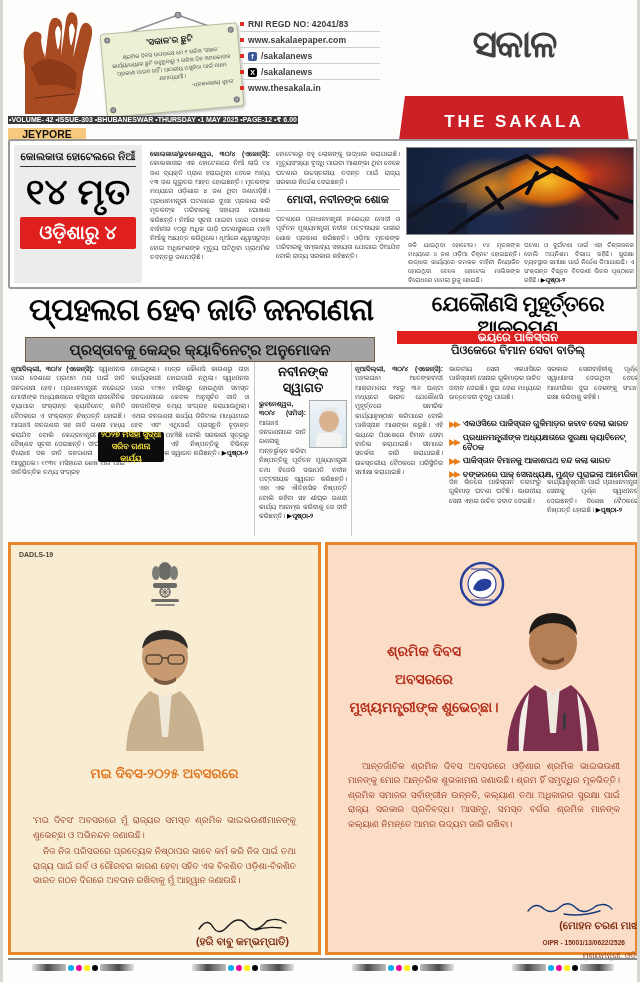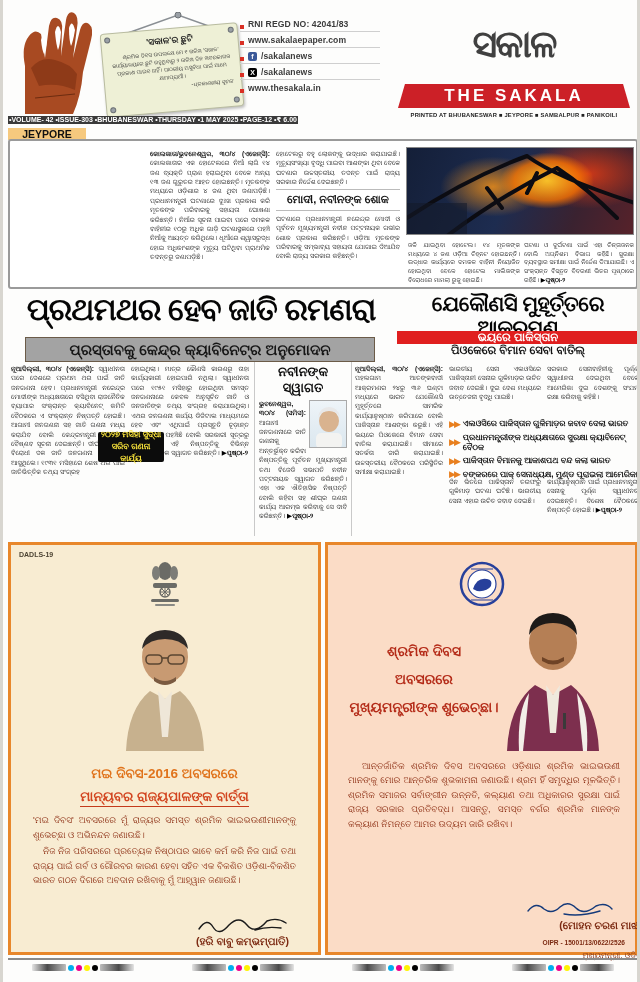--- a/index.html
+++ b/index.html
@@ -14,34 +14,34 @@
                  background:#eef0d6; border:1px solid #b9bca0; border-radius:4px;
                  transform:rotate(-5deg); box-shadow:1px 2px 3px rgba(0,0,0,.25);
                  padding:6px 8px 4px; }
   .notice-wire { position:absolute; left:120px; top:12px; width:110px; height:26px; }
   .notice-title { text-align:center; font-weight:bold; font-size:9px; color:#222; }
   .notice-body { font-size:5.6px; color:#333; line-height:1.45; margin-top:3px; text-align:center; }
   .notice-sign { font-size:5.4px; color:#333; text-align:right; margin-top:2px; font-style:italic; }
   .pin { position:absolute; width:6px; height:6px; border-radius:50%; background:#9aa0a6; border:1px solid #6d7276; }
 
   .mlinks { position:absolute; left:237px; top:16px; width:140px; }
-  .mlink { display:flex; align-items:flex-end; gap:4px; padding:3px 0 2px;
+  .mlink { display:flex; align-items:center; gap:4px; padding:3px 0 2px;
            border-bottom:1px solid #cfcfcf; }
   .mlink .dot { width:4px; height:4px; background:#d93025; flex:0 0 auto; }
   .mlink .txt { font-size:8.6px; font-weight:bold; color:#3c3c3c; letter-spacing:.1px; }
   .sicon { width:9px; height:9px; font-size:7px; color:#fff; display:flex; align-items:center;
            justify-content:center; font-weight:bold; flex:0 0 auto; }
   .sicon.fb { background:#3b5998; border-radius:2px; }
   .sicon.xx { background:#000; border-radius:2px; }
 
   .logo-wrap { position:absolute; left:388px; top:8px; width:246px; text-align:center; }
   .logo-odia { font-size:38px; line-height:72px; font-weight:bold; color:#404040;
                font-family:"DejaVu Sans",sans-serif; letter-spacing:-2px; }
-  .logo-banner { margin:4px auto; width:232px; background:#cc2027; color:#fff; font-weight:bold;
-                 font-size:17px; letter-spacing:3px; padding:2px 0;
+  .logo-banner { margin:16px auto; width:232px; background:#cc2027; color:#fff; font-weight:bold;
+                 font-size:17px; letter-spacing:3px; padding:16px 0;
                  clip-path:polygon(3% 0,97% 0,100% 100%,0 100%); }
   .printed-at { margin-top:3px; font-size:5.8px; font-weight:bold; color:#222; letter-spacing:.2px; }
 
   
   .infobar { position:absolute; left:5px; top:116px; width:630px; height:17px; display:flex; gap:4px;flex-direction:column; }
   .ib-dark { background:#3a3a3a; color:#fff; font-weight:bold; font-size:7px;
              display:flex; align-items:center; justify-content:center; }
   .ib-left { width:290px; }
   .ib-ed { width:78px; background:#f6c97e; color:#111; font-weight:bold; font-size:10.5px;
            display:flex; align-items:center; justify-content:center; }
@@ -206,20 +206,25 @@
     <div class="printed-at">PRINTED AT BHUBANESWAR ■ JEYPORE ■ SAMBALPUR ■ PANIKOILI</div>
   </div>
 
   <div class="infobar">
     <div class="ib-dark ib-left">•VOLUME- 42 •ISSUE-303 •BHUBANESWAR •THURSDAY •1 MAY 2025 •PAGE-12 •₹ 6.00</div>
     <div class="ib-ed">JEYPORE</div>
     <div class="ib-dark ib-right">•ବର୍ଷ-୪୨ •ସଂଖ୍ୟା-୩୦୩ •ଭୁବନେଶ୍ୱର •ଗୁରୁବାର •୧ ମେ ୨୦୨୫ •ପୃଷ୍ଠା-୧୨ •ଟ.୬.୦୦</div>
   </div>
 
   <div class="topstory">
+    <div class="ts-left">
+      <div class="ts-kicker">କୋଲକାତା ହୋଟେଲରେ ନିଆଁ</div>
+      <div class="ts-big">୧୪ ମୃତ</div>
+      <div class="ts-red">ଓଡ଼ିଶାରୁ ୪</div>
+    </div>
     <div class="ts-col ts-colA">
       <span class="byline">କୋଲକାତା/ଭୁବନେଶ୍ୱର, ୩୦/୪ (ଏଜେନ୍ସି):</span>
       <span> କୋଲକାତାର ଏକ ହୋଟେଲରେ ନିଆଁ ଲାଗି ୧୪ ଜଣ ବ୍ୟକ୍ତି ପ୍ରାଣ ହରାଇଥିବା ବେଳେ ଅନ୍ୟ ୧୩ ଜଣ ଗୁରୁତର ଆହତ ହୋଇଛନ୍ତି। ମୃତକଙ୍କ ମଧ୍ୟରେ ଓଡ଼ିଶାର ୪ ଜଣ ଥିବା ଜଣାପଡ଼ିଛି। ପ୍ରଧାନମନ୍ତ୍ରୀ ଘଟଣାରେ ଦୁଃଖ ପ୍ରକାଶ କରି ମୃତକଙ୍କ ପରିବାରକୁ ସହାୟତା ଘୋଷଣା କରିଛନ୍ତି। ନିଆଁର ସୂଚନା ପାଇବା ପରେ ଦମକଳ ବାହିନୀର ୧୦ରୁ ଅଧିକ ଗାଡ଼ି ଘଟଣାସ୍ଥଳରେ ପହଞ୍ଚି ନିଆଁକୁ ଆୟତ୍ତ କରିଥିଲେ। ଧୂଆଁରେ ଶ୍ୱାସରୁଦ୍ଧ ହୋଇ ଅଧିକାଂଶଙ୍କ ମୃତ୍ୟୁ ଘଟିଥିବା ପ୍ରାଥମିକ ତଦନ୍ତରୁ ଜଣାପଡ଼ିଛି।</span>
     </div>
     <div class="ts-col ts-colB">
       <span>ହୋଟେଲରୁ ବହୁ ଲୋକଙ୍କୁ ଉଦ୍ଧାର କରାଯାଇଛି। ମୃତ୍ୟୁସଂଖ୍ୟା ବୃଦ୍ଧି ପାଇବା ଆଶଙ୍କା ଥିବା ବେଳେ ଘଟଣାର ଉଚ୍ଚସ୍ତରୀୟ ତଦନ୍ତ ପାଇଁ ରାଜ୍ୟ ସରକାର ନିର୍ଦ୍ଦେଶ ଦେଇଛନ୍ତି।</span>
       <div class="ts-subhead">ମୋଦୀ, ନବୀନଙ୍କ ଶୋକ</div>
       <span>ଘଟଣାରେ ପ୍ରଧାନମନ୍ତ୍ରୀ ନରେନ୍ଦ୍ର ମୋଦୀ ଓ ପୂର୍ବତନ ମୁଖ୍ୟମନ୍ତ୍ରୀ ନବୀନ ପଟ୍ଟନାୟକ ଗଭୀର ଶୋକ ପ୍ରକାଶ କରିଛନ୍ତି। ଓଡ଼ିଆ ମୃତକଙ୍କ ପରିବାରକୁ ସମ୍ଭାବ୍ୟ ସହାୟତା ଯୋଗାଇ ଦିଆଯିବ ବୋଲି ରାଜ୍ୟ ସରକାର କହିଛନ୍ତି।</span>
     </div>
     <div class="firephoto">
@@ -230,21 +235,21 @@
     </div>
     <div class="ts-cap cap1">
       <span>ଜଳି ଯାଇଥିବା ହୋଟେଲ। ୧୪ ମୃତକଙ୍କ ମଧ୍ୟରେ ୪ ଜଣ ଓଡ଼ିଆ ଚିହ୍ନଟ ହୋଇଛନ୍ତି। ଉଦ୍ଧାର କାର୍ଯ୍ୟରେ ଦମକଳ ବାହିନୀ ନିୟୋଜିତ ହୋଇଥିବା ବେଳେ ହୋଟେଲ ମାଲିକଙ୍କ ବିରୋଧରେ ମାମଲା ରୁଜୁ ହୋଇଛି।</span>
     </div>
     <div class="ts-cap cap2">
       <span>ଘଟଣା ଓ ଦୁର୍ଘଟଣା ପାଇଁ ଏହା ଚିନ୍ତାଜନକ ବୋଲି ଅଗ୍ନିଶମ ବିଭାଗ କହିଛି। ସୁରକ୍ଷା ବ୍ୟବସ୍ଥାର ସମୀକ୍ଷା ପାଇଁ ନିର୍ଦ୍ଦେଶ ଦିଆଯାଇଛି। ଏ ସଂକ୍ରାନ୍ତ ବିସ୍ତୃତ ବିବରଣୀ ଭିତର ପୃଷ୍ଠାରେ ରହିଛି।</span>
       <span class="cont">▶ପୃଷ୍ଠା-୨</span>
     </div>
   </div>
 
-  <div class="h-census">ପ୍ରଥମଥର ହେବ ଜାତି ରମଣରା</div>
+  <div class="h-census">ପ୍ପହଲଗ ହେବ ଜାତି ଜନଗଣନା</div>
   <div class="h-census-sub">ପ୍ରସ୍ତାବକୁ କେନ୍ଦ୍ର କ୍ୟାବିନେଟ୍‌ର ଅନୁମୋଦନ</div>
 
   <div class="h-attack">ଯେକୌଣସି ମୁହୂର୍ତ୍ତରେ ଆକ୍ରମଣ</div>
   <div class="h-attack-tags">
     <div class="tag-red">ଭୟରେ ପାକିସ୍ତାନ</div>
     <div class="tag-black">ପିଓକେରେ ବିମାନ ସେବା ବାତିଲ୍</div>
   </div>
 
   <div class="vrule" style="left:251px"></div>
   <div class="vrule" style="left:348px"></div>
@@ -325,22 +330,21 @@
       <ellipse cx="59" cy="40" rx="23" ry="26" fill="#c89a72"></ellipse>
       <path d="M36 32 Q38 14 59 13 Q80 14 82 32 Q74 22 59 22 Q44 22 36 32 Z" fill="#2e2a28"></path>
       <rect x="40" y="38" width="16" height="9" rx="4" fill="none" stroke="#5a4632" stroke-width="1.6"></rect>
       <rect x="62" y="38" width="16" height="9" rx="4" fill="none" stroke="#5a4632" stroke-width="1.6"></rect>
       <line x1="56" y1="41" x2="62" y2="41" stroke="#5a4632" stroke-width="1.6"></line>
       <path d="M48 60 Q59 68 70 60 L70 64 Q59 72 48 64 Z" fill="#7a5a40"></path>
       <path d="M20 134 Q22 92 44 74 L59 82 L74 74 Q96 92 98 134 Z" fill="#c7b18e"></path>
       <path d="M52 74 L59 82 L66 74 L62 120 L56 120 Z" fill="#efe7d8"></path>
     </svg>
     <div class="adl-title">
-      <div>ମଇ ଦିବସ-2016 ଅବସରରେ</div>
-      <div><span class="u">ମାନ୍ୟବର ରାଜ୍ୟପାଳଙ୍କ ବାର୍ତ୍ତା</span></div>
+      <div>ମଇ ଦିବସ-୨୦୨୫ ଅବସରରେ</div>
     </div>
     <div class="adl-body">
       <p>'ମଇ ଦିବସ' ଅବସରରେ ମୁଁ ରାଜ୍ୟର ସମସ୍ତ ଶ୍ରମିକ ଭାଇଭଉଣୀମାନଙ୍କୁ ଶୁଭେଚ୍ଛା ଓ ଅଭିନନ୍ଦନ ଜଣାଉଛି।</p>
       <p>ନିଜ ନିଜ ପରିସରରେ ପ୍ରତ୍ୟେକ ନିଷ୍ଠାପର ଭାବେ କର୍ମ କରି ନିଜ ପାଇଁ ତଥା ରାଜ୍ୟ ପାଇଁ ଗର୍ବ ଓ ଗୌରବର କାରଣ ହେବା ସହିତ ଏକ ବିକଶିତ ଓଡ଼ିଶା-ବିକଶିତ ଭାରତ ଗଠନ ଦିଗରେ ଅବଦାନ ରଖିବାକୁ ମୁଁ ଆହ୍ୱାନ ଜଣାଉଛି।</p>
     </div>
     <div class="adl-sign">
       <svg class="sig-svg" viewBox="0 0 95 22">
         <path d="M4 16 Q12 4 18 14 T34 12 Q44 2 52 12 T72 8 Q82 4 91 10 M60 17 Q72 13 86 15" stroke="#1b1b1b" stroke-width="1.4" fill="none" stroke-linecap="round"></path>
       </svg>
       <div class="adl-name">(ହରି ବାବୁ କମ୍ଭମ୍ପାତି)</div>

